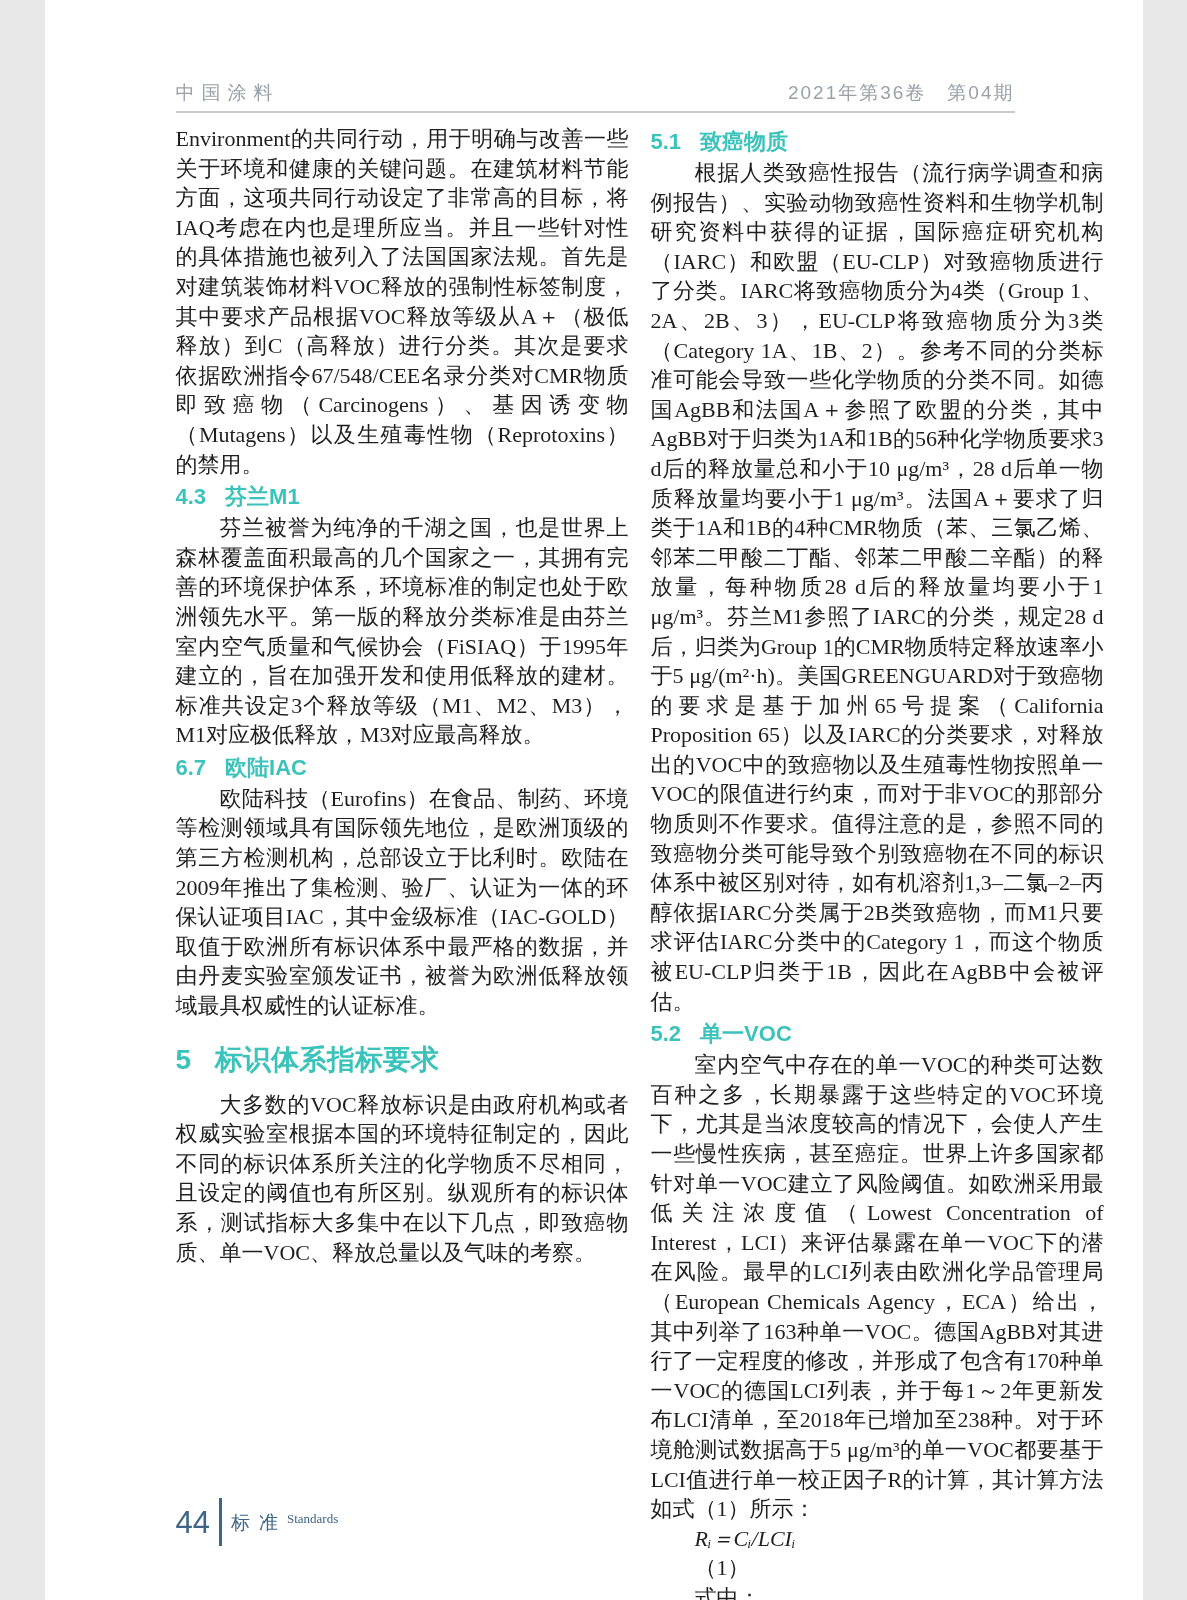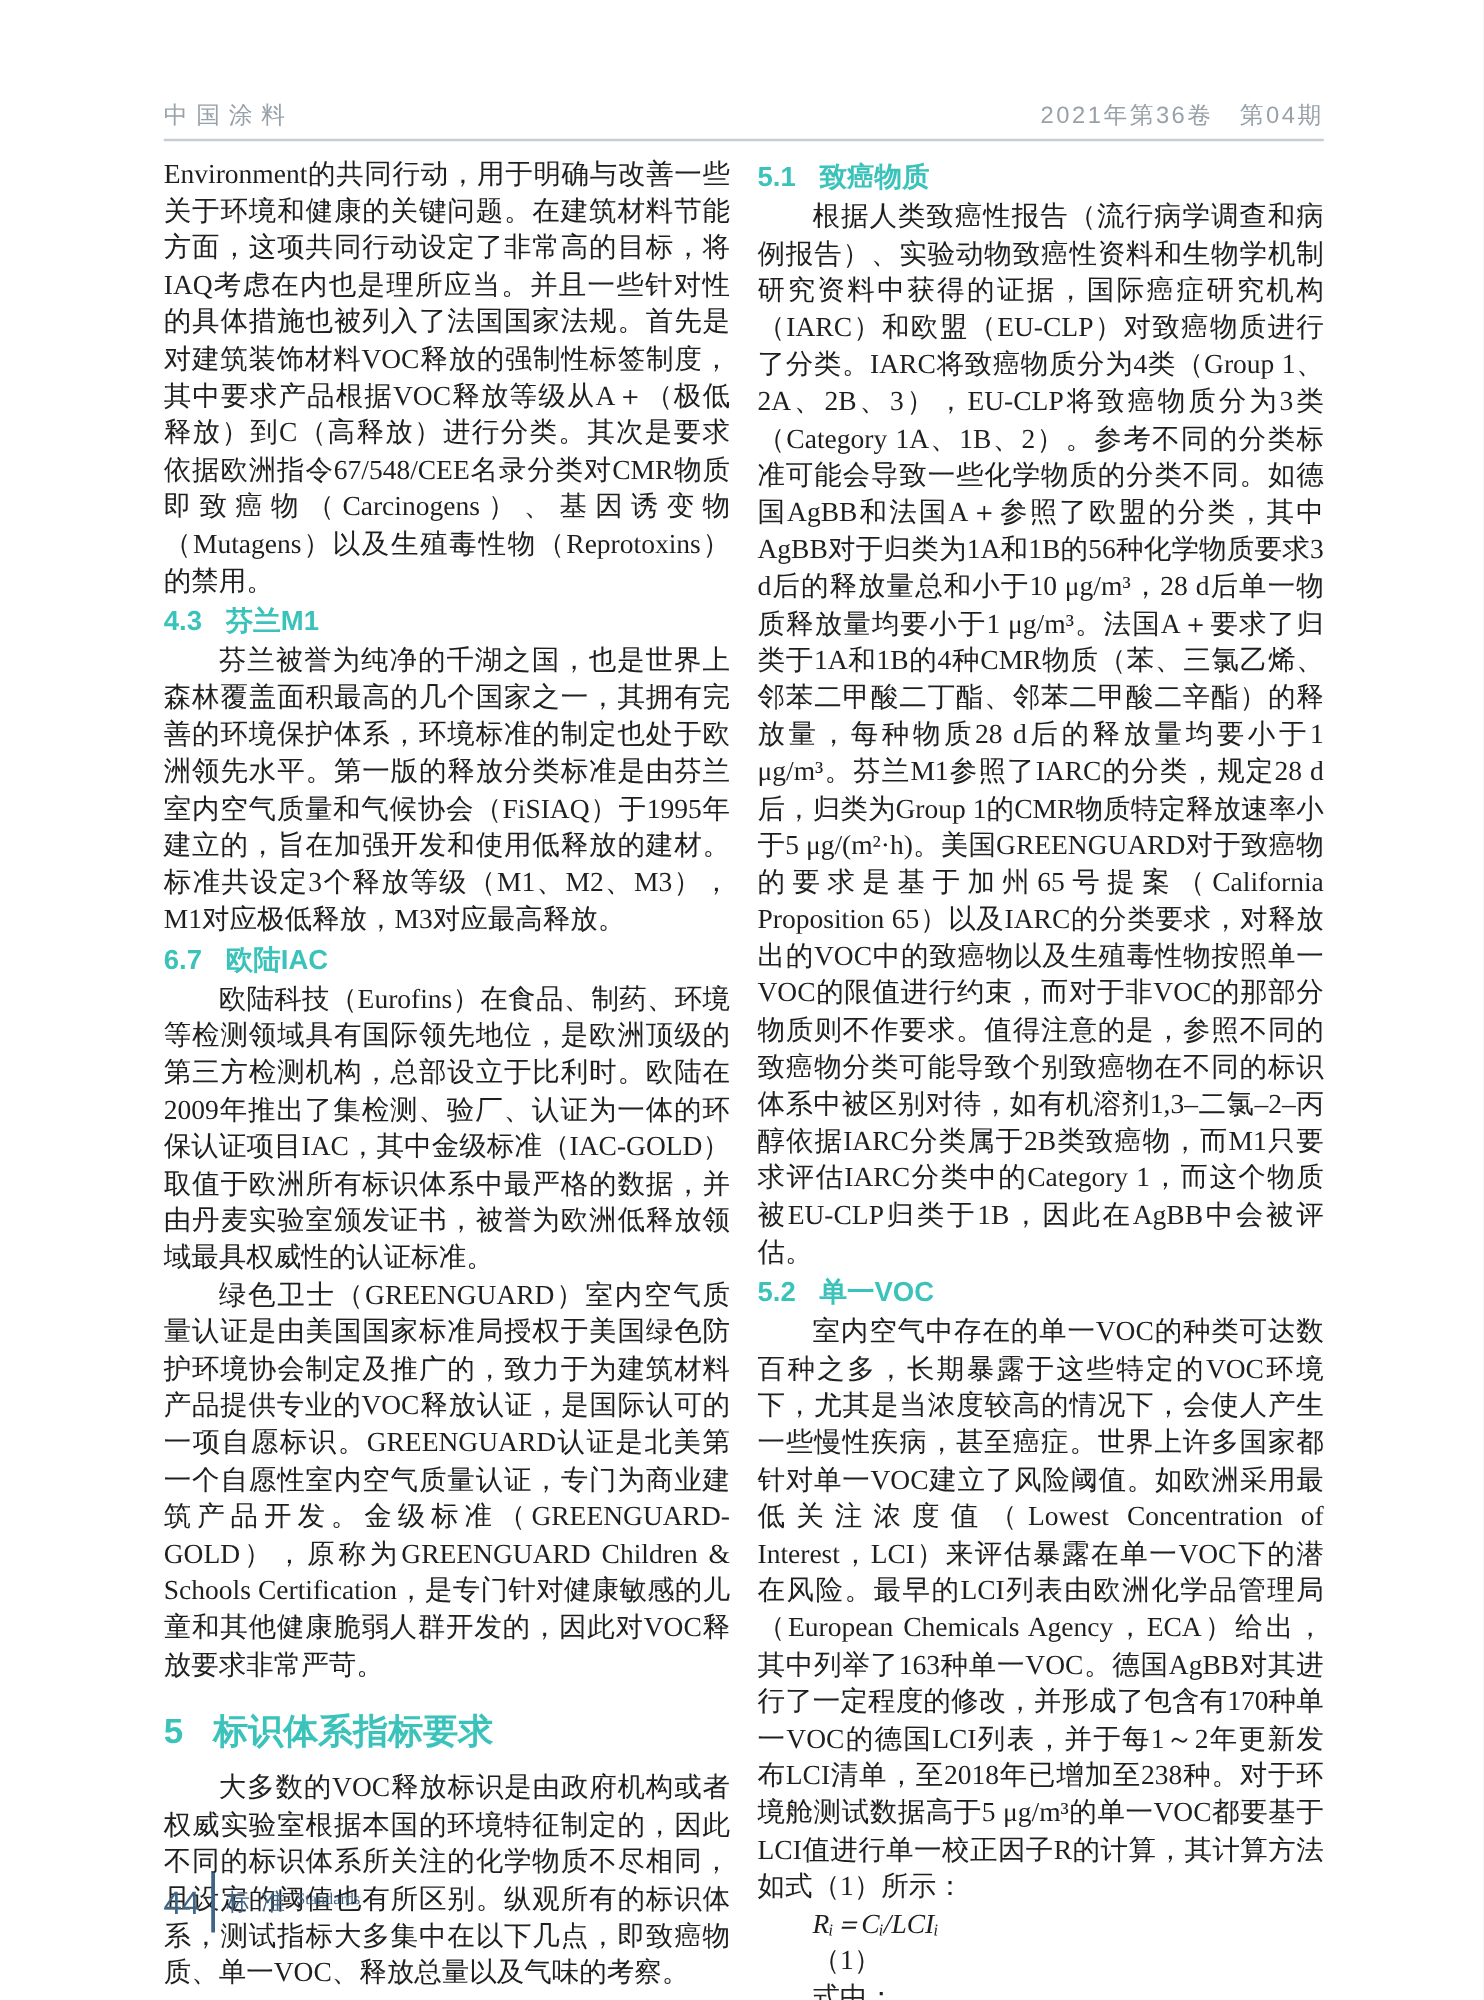--- a/index.html
+++ b/index.html
@@ -1,18 +1,18 @@
 <!DOCTYPE html>
 <html style="--accent-teal: #3bc3bb; --footer-blue: #3f6586; --header-gray: #98a1a8; --rule-gray: #c6ccd1; --text: #1f1f1f;"><head>
 <meta charset="utf-8">
 <style>
   html, body { margin: 0; padding: 0; background: #e8e8e8; }
   .page {
     position: relative;
-    width: 1187px;
+    width: 1098px;
     height: 1600px;
     margin: 0 auto;
     background: #ffffff;
     overflow: hidden;
     font-family: "Liberation Serif", "DejaVu Serif", serif;
     color: var(--text, #1f1f1f);
   }
 
   
   .header {
@@ -90,21 +90,21 @@
   .footer {
     position: absolute;
     left: 131px;
     top: 1498px;
     display: flex;
     align-items: center;
     color: var(--footer-blue, #3f6586);
   }
   .footer .page-number {
     font-family: "Liberation Sans", "DejaVu Sans", sans-serif;
-    font-size: 26px;
+    font-size: 31px;
     line-height: 27px;
     margin-right: 9px;
   }
   .footer .footer-bar {
     width: 3px;
     height: 48px;
     background: var(--footer-blue, #3f6586);
     margin-right: 9px;
   }
   .footer .footer-section { display: flex; flex-direction: row; }
@@ -130,21 +130,20 @@
     <span class="issue-info">2021年第36卷　第04期</span>
   </div>
 
   <div class="content">
     <div class="column">
         <p class="para">Environment的共同行动，用于明确与改善一些关于环境和健康的关键问题。在建筑材料节能方面，这项共同行动设定了非常高的目标，将IAQ考虑在内也是理所应当。并且一些针对性的具体措施也被列入了法国国家法规。首先是对建筑装饰材料VOC释放的强制性标签制度，其中要求产品根据VOC释放等级从A＋（极低释放）到C（高释放）进行分类。其次是要求依据欧洲指令67/548/CEE名录分类对CMR物质即致癌物（Carcinogens）、基因诱变物（Mutagens）以及生殖毒性物（Reprotoxins）的禁用。</p>
         <div class="heading h2"><span class="hnum">4.3</span><span class="htitle">芬兰M1</span></div>
         <p class="para indent">芬兰被誉为纯净的千湖之国，也是世界上森林覆盖面积最高的几个国家之一，其拥有完善的环境保护体系，环境标准的制定也处于欧洲领先水平。第一版的释放分类标准是由芬兰室内空气质量和气候协会（FiSIAQ）于1995年建立的，旨在加强开发和使用低释放的建材。标准共设定3个释放等级（M1、M2、M3），M1对应极低释放，M3对应最高释放。</p>
         <div class="heading h2"><span class="hnum">6.7</span><span class="htitle">欧陆IAC</span></div>
         <p class="para indent">欧陆科技（Eurofins）在食品、制药、环境等检测领域具有国际领先地位，是欧洲顶级的第三方检测机构，总部设立于比利时。欧陆在2009年推出了集检测、验厂、认证为一体的环保认证项目IAC，其中金级标准（IAC-GOLD）取值于欧洲所有标识体系中最严格的数据，并由丹麦实验室颁发证书，被誉为欧洲低释放领域最具权威性的认证标准。</p>
-        <p class="para indent">绿色卫士（GREENGUARD）室内空气质量认证是由美国国家标准局授权于美国绿色防护环境协会制定及推广的，致力于为建筑材料产品提供专业的VOC释放认证，是国际认可的一项自愿标识。GREENGUARD认证是北美第一个自愿性室内空气质量认证，专门为商业建筑产品开发。金级标准（GREENGUARD-GOLD），原称为GREENGUARD Children &amp; Schools Certification，是专门针对健康敏感的儿童和其他健康脆弱人群开发的，因此对VOC释放要求非常严苛。</p>
         <div class="heading h1"><span class="hnum">5</span><span class="htitle">标识体系指标要求</span></div>
         <p class="para indent">大多数的VOC释放标识是由政府机构或者权威实验室根据本国的环境特征制定的，因此不同的标识体系所关注的化学物质不尽相同，且设定的阈值也有所区别。纵观所有的标识体系，测试指标大多集中在以下几点，即致癌物质、单一VOC、释放总量以及气味的考察。</p>
       </div>
     <div class="column">
         <div class="heading h2"><span class="hnum">5.1</span><span class="htitle">致癌物质</span></div>
         <p class="para indent">根据人类致癌性报告（流行病学调查和病例报告）、实验动物致癌性资料和生物学机制研究资料中获得的证据，国际癌症研究机构（IARC）和欧盟（EU-CLP）对致癌物质进行了分类。IARC将致癌物质分为4类（Group 1、2A、2B、3），EU-CLP将致癌物质分为3类（Category 1A、1B、2）。参考不同的分类标准可能会导致一些化学物质的分类不同。如德国AgBB和法国A＋参照了欧盟的分类，其中AgBB对于归类为1A和1B的56种化学物质要求3 d后的释放量总和小于10 μg/m³，28 d后单一物质释放量均要小于1 μg/m³。法国A＋要求了归类于1A和1B的4种CMR物质（苯、三氯乙烯、邻苯二甲酸二丁酯、邻苯二甲酸二辛酯）的释放量，每种物质28 d后的释放量均要小于1 μg/m³。芬兰M1参照了IARC的分类，规定28 d后，归类为Group 1的CMR物质特定释放速率小于5 μg/(m²·h)。美国GREENGUARD对于致癌物的要求是基于加州65号提案（California Proposition 65）以及IARC的分类要求，对释放出的VOC中的致癌物以及生殖毒性物按照单一VOC的限值进行约束，而对于非VOC的那部分物质则不作要求。值得注意的是，参照不同的致癌物分类可能导致个别致癌物在不同的标识体系中被区别对待，如有机溶剂1,3–二氯–2–丙醇依据IARC分类属于2B类致癌物，而M1只要求评估IARC分类中的Category 1，而这个物质被EU-CLP归类于1B，因此在AgBB中会被评估。</p>
         <div class="heading h2"><span class="hnum">5.2</span><span class="htitle">单一VOC</span></div>
         <p class="para indent">室内空气中存在的单一VOC的种类可达数百种之多，长期暴露于这些特定的VOC环境下，尤其是当浓度较高的情况下，会使人产生一些慢性疾病，甚至癌症。世界上许多国家都针对单一VOC建立了风险阈值。如欧洲采用最低关注浓度值（Lowest Concentration of Interest，LCI）来评估暴露在单一VOC下的潜在风险。最早的LCI列表由欧洲化学品管理局（European Chemicals Agency，ECA）给出，其中列举了163种单一VOC。德国AgBB对其进行了一定程度的修改，并形成了包含有170种单一VOC的德国LCI列表，并于每1～2年更新发布LCI清单，至2018年已增加至238种。对于环境舱测试数据高于5 μg/m³的单一VOC都要基于LCI值进行单一校正因子R的计算，其计算方法如式（1）所示：</p>
         <div class="formula">
           <span class="expr">Rᵢ＝Cᵢ/LCIᵢ</span>

